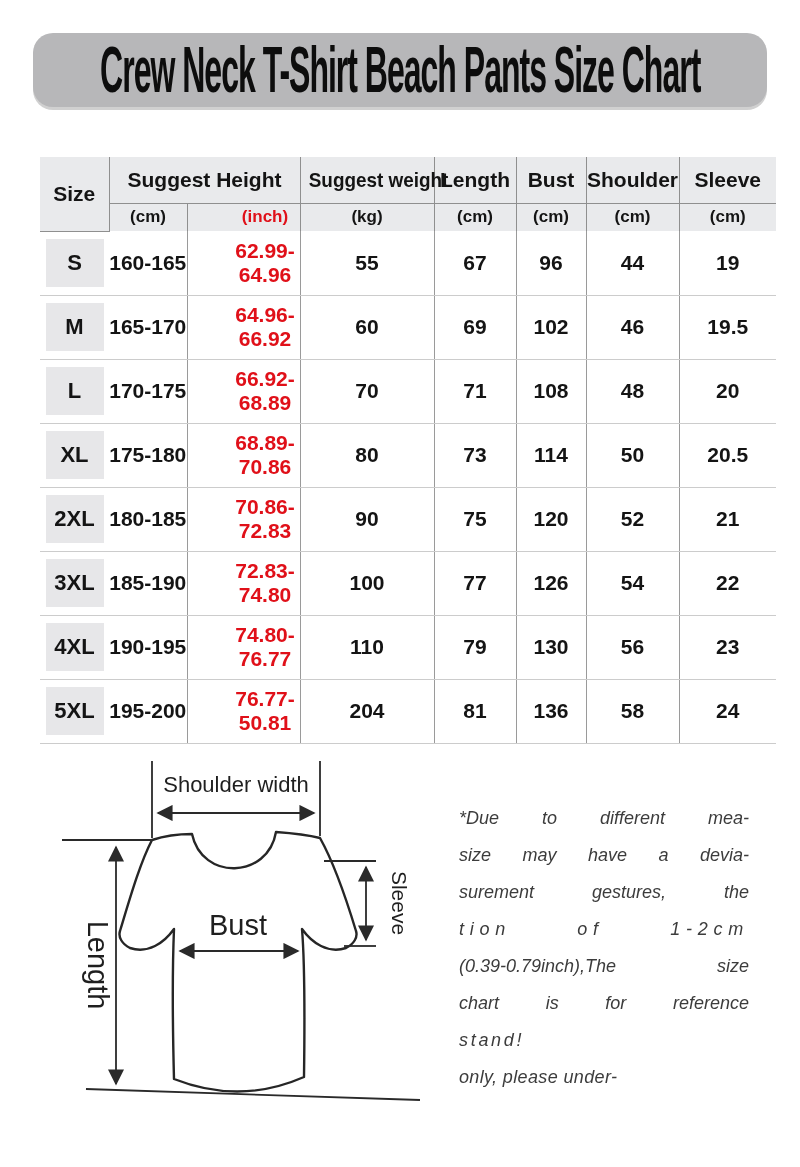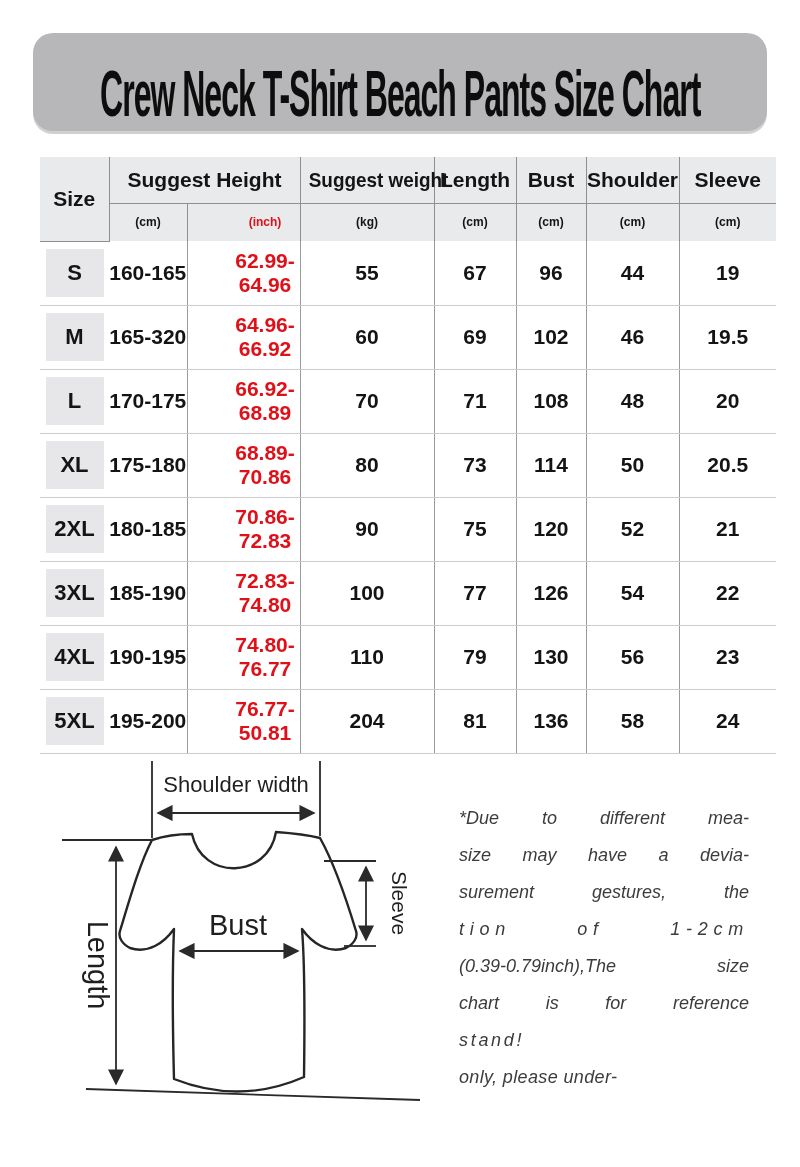--- a/index.html
+++ b/index.html
@@ -15,21 +15,21 @@
   html,body{background:#fff;}
   .page{
     position:relative;
     width:800px;height:1167px;
     background:#ffffff;
     font-family:"Liberation Sans", sans-serif;
     overflow:hidden;
   }
   
   .title-box{
-    position:absolute;left:33px;top:33px;width:734px;height:98px;
+    position:absolute;left:33px;top:33px;width:734px;height:74px;
     background:var(--title-bg);
     border-radius:20px;
     display:flex;align-items:flex-end;justify-content:center;
     box-shadow:0 3px 0 rgba(120,120,120,.35);
   }
   .title-text{
     display:inline-block;
     white-space:nowrap;
     font-family:"Liberation Sans", sans-serif;
     font-weight:bold;
@@ -48,22 +48,22 @@
   .size-chart th,.size-chart td{
     text-align:center;vertical-align:middle;
     font-weight:bold;
   }
   .size-chart thead th{
     background:var(--header-bg);
     font-size:21px;
     height:46px;
   }
   .size-chart thead tr.units th{
-    font-size:12px;
-    height:38px;
+    font-size:17px;
+    height:28px;
   }
   .size-chart thead th.rb{border-right:1px solid #8f8f8f;}
   .size-chart thead tr.names th{border-bottom:1px solid #8f8f8f;}
   .size-chart thead th.size-h{border-bottom:none;}
   .condense{display:inline-block;transform:scaleX(0.9);transform-origin:center;white-space:nowrap;}
   .size-chart tbody td{
     font-size:21px;
     height:64px;
     background:#fff;
     border-bottom:1px solid var(--h-line);
@@ -137,21 +137,21 @@
           <td class="rb">160-165</td>
           <td class="rb red">62.99-64.96</td>
           <td class="rb">55</td>
           <td class="rb">67</td>
           <td class="rb">96</td>
           <td class="rb">44</td>
           <td>19</td>
         </tr>
         <tr>
           <td><span class="size-chip">M</span></td>
-          <td class="rb">165-320</td>
+          <td class="rb">165-170</td>
           <td class="rb red">64.96-66.92</td>
           <td class="rb">60</td>
           <td class="rb">69</td>
           <td class="rb">102</td>
           <td class="rb">46</td>
           <td>19.5</td>
         </tr>
         <tr>
           <td><span class="size-chip">L</span></td>
           <td class="rb">170-175</td>

